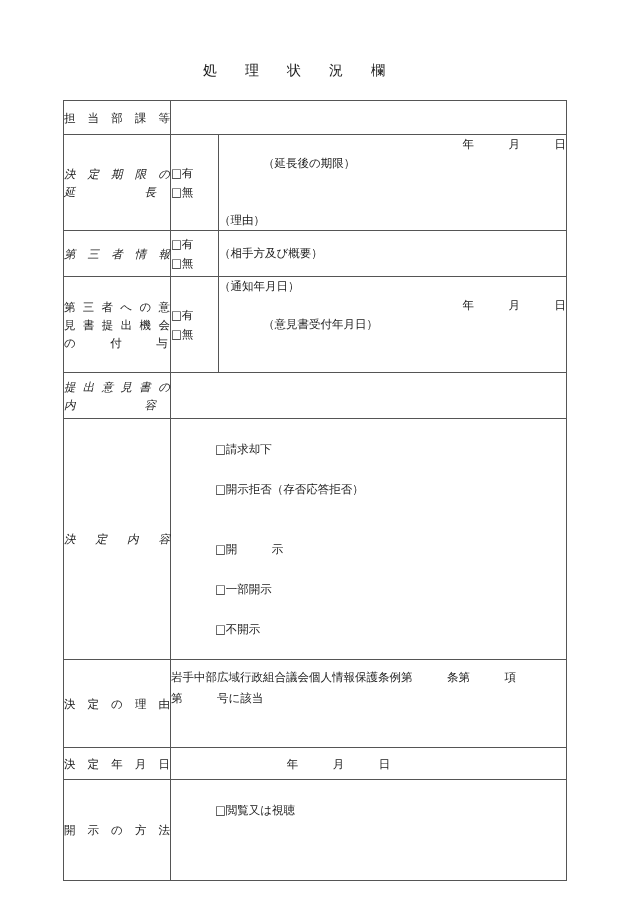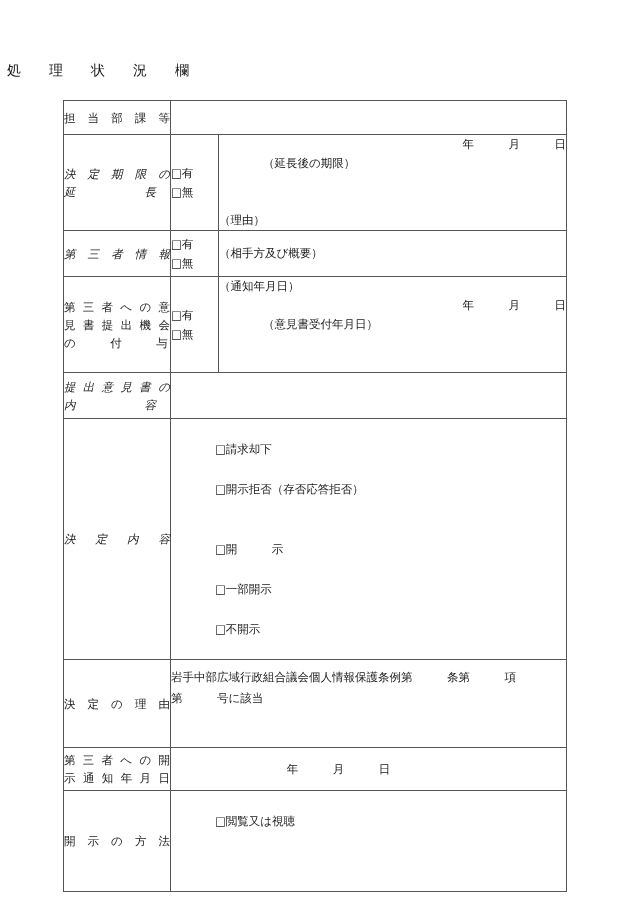--- a/index.html
+++ b/index.html
@@ -19,21 +19,21 @@
     position: absolute;
     left: 0; top: 0;
     width: 630px;
     height: 903px;
   }
   .doc-title {
     position: absolute;
     left: 0;
     top: 60px;
     width: 588px;
-    text-align: left;
+    text-align: center;
     font-size: 14px;
     letter-spacing: 7px;
     text-indent: 7px;
     line-height: 20px;
     white-space: pre;
   }
   table.form {
     position: absolute;
     left: 63px;
     top: 100px;
@@ -224,31 +224,30 @@
       <tr>
         <td class="lbl tall-reason">
           <span class="lbl-line">決　定　の　理　由</span>
         </td>
         <td class="body-cell top" colspan="2">
           <span class="reason-inner">岩手中部広域行政組合議会個人情報保護条例第　　　条第　　　項</span>
           <span class="reason-inner">第　　　号に該当</span>
         </td>
       </tr>
 
-
-
-      <tr>
-        <td class="lbl tall-date2">
-          <span class="lbl-line">第 三 者 へ の 開</span>
-          <span class="lbl-line">示 通 知 年 月 日</span>
+      <tr>
+        <td class="lbl tall-date">
+          <span class="lbl-line">決 定 年 月 日</span>
         </td>
         <td class="body-cell" colspan="2">
           <span class="date-center">年　　　月　　　日</span>
         </td>
       </tr>
+
+
 
       <tr>
         <td class="lbl tall-date">
           <span class="lbl-line">開 示 の 方 法</span>
         </td>
         <td class="body-cell" colspan="2">
           <span class="opt-row">
             <span>□閲覧又は視聴</span>
             <span style="display:inline-block;width:46px"></span>
             

